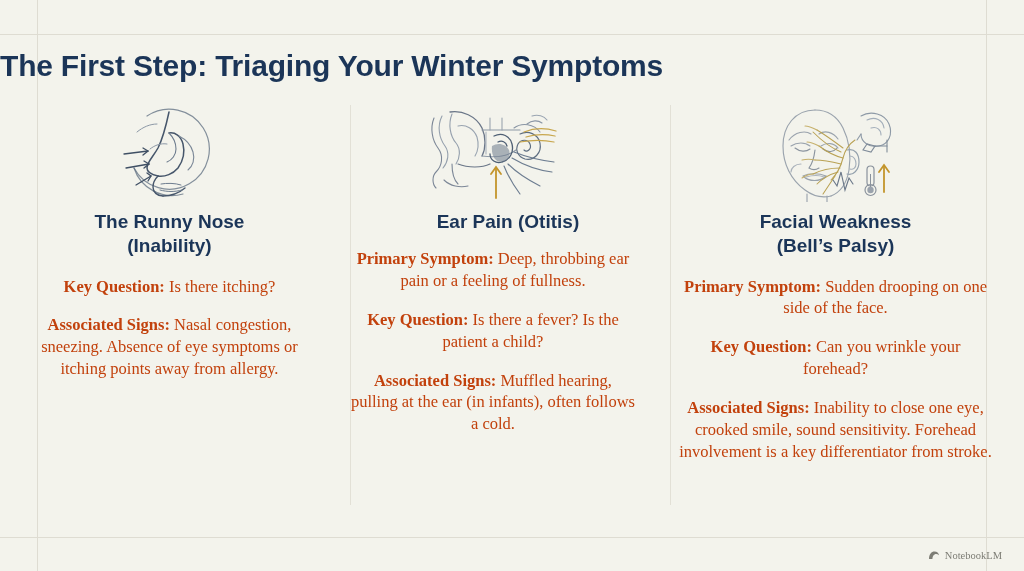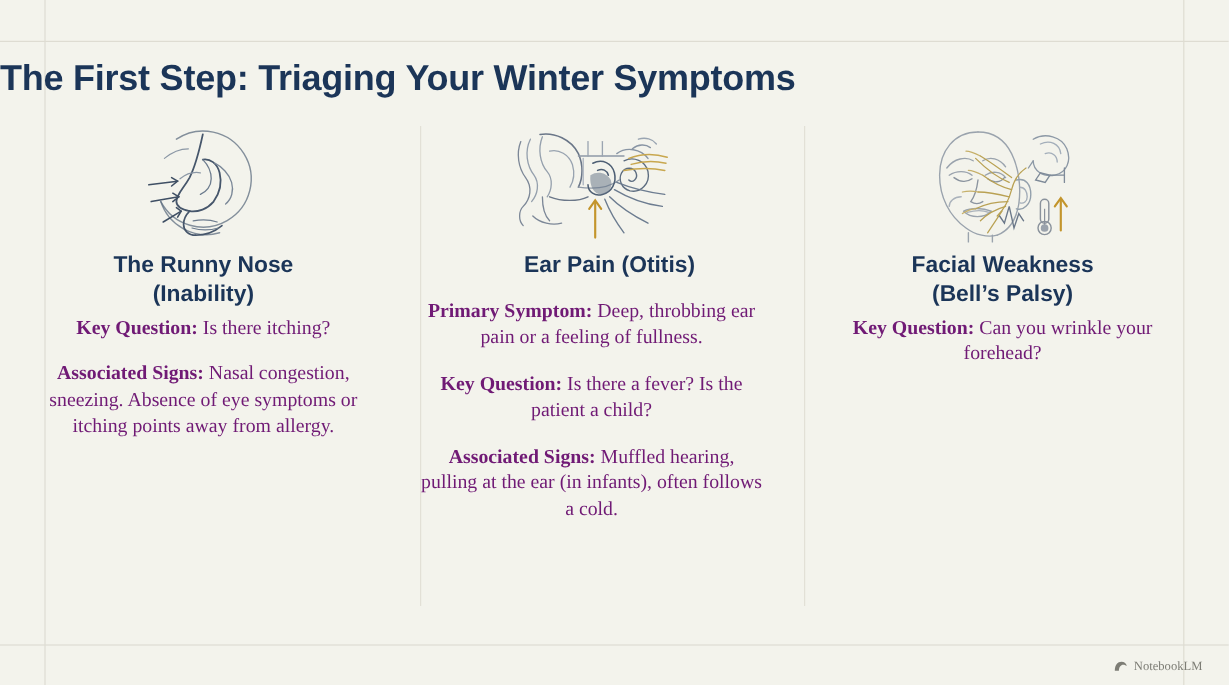--- a/index.html
+++ b/index.html
@@ -56,27 +56,27 @@
     margin-bottom:6px;
   }
   .art svg{display:block;}
 
   .card-title{
     text-align:center;
     color:#1b3558;
     font-size:19px;font-weight:bold;
     line-height:1.25;
     font-family:"Liberation Sans", sans-serif;
-    margin-bottom:4px;
+    margin-bottom:18px;
   }
   .col-2 .card-title{margin-bottom:14px;margin-left:30px;}
 
   .para{
     text-align:center;
-    color:#701a75;
+    color:#c2410c;
     font-family:"Liberation Serif", serif;
     font-size:16.5px;
     line-height:1.33;
     margin:0 0 17px 0;
     max-width:100%;
   }
   .para:last-child{margin-bottom:0;}
   .para b{font-weight:bold;}
 
   .watermark{
@@ -249,21 +249,23 @@
           <g stroke="#c3952c" stroke-width="1.8" fill="none" stroke-linecap="round">
             <path d="M113 86 L113 60"></path>
             <path d="M108 66 L113 59 L118 66"></path>
           </g>
         </svg>
       </div>
       <div class="card-title">
         <div>Facial Weakness</div>
         <div>(Bell’s Palsy)</div>
       </div>
+      <p class="para"><b>Primary Symptom:</b><span> Sudden drooping on one side of the face.</span></p>
       <p class="para"><b>Key Question:</b><span> Can you wrinkle your forehead?</span></p>
+      <p class="para"><b>Associated Signs:</b><span> Inability to close one eye, crooked smile, sound sensitivity. Forehead involvement is a key differentiator from stroke.</span></p>
     </div>
 
   </div>
 
   <div class="watermark">
     <span>
       <svg width="12" height="11" viewBox="0 0 12 11">
         <path d="M1 9 C1 4 3.5 1.5 6.5 1.5 C9 1.5 10.8 3 11 5.2 C9.6 4 8 3.6 6.6 4.4 C5 5.3 4.4 7.2 4.4 9 Z" fill="#7d7d75"></path>
       </svg>
     </span>

